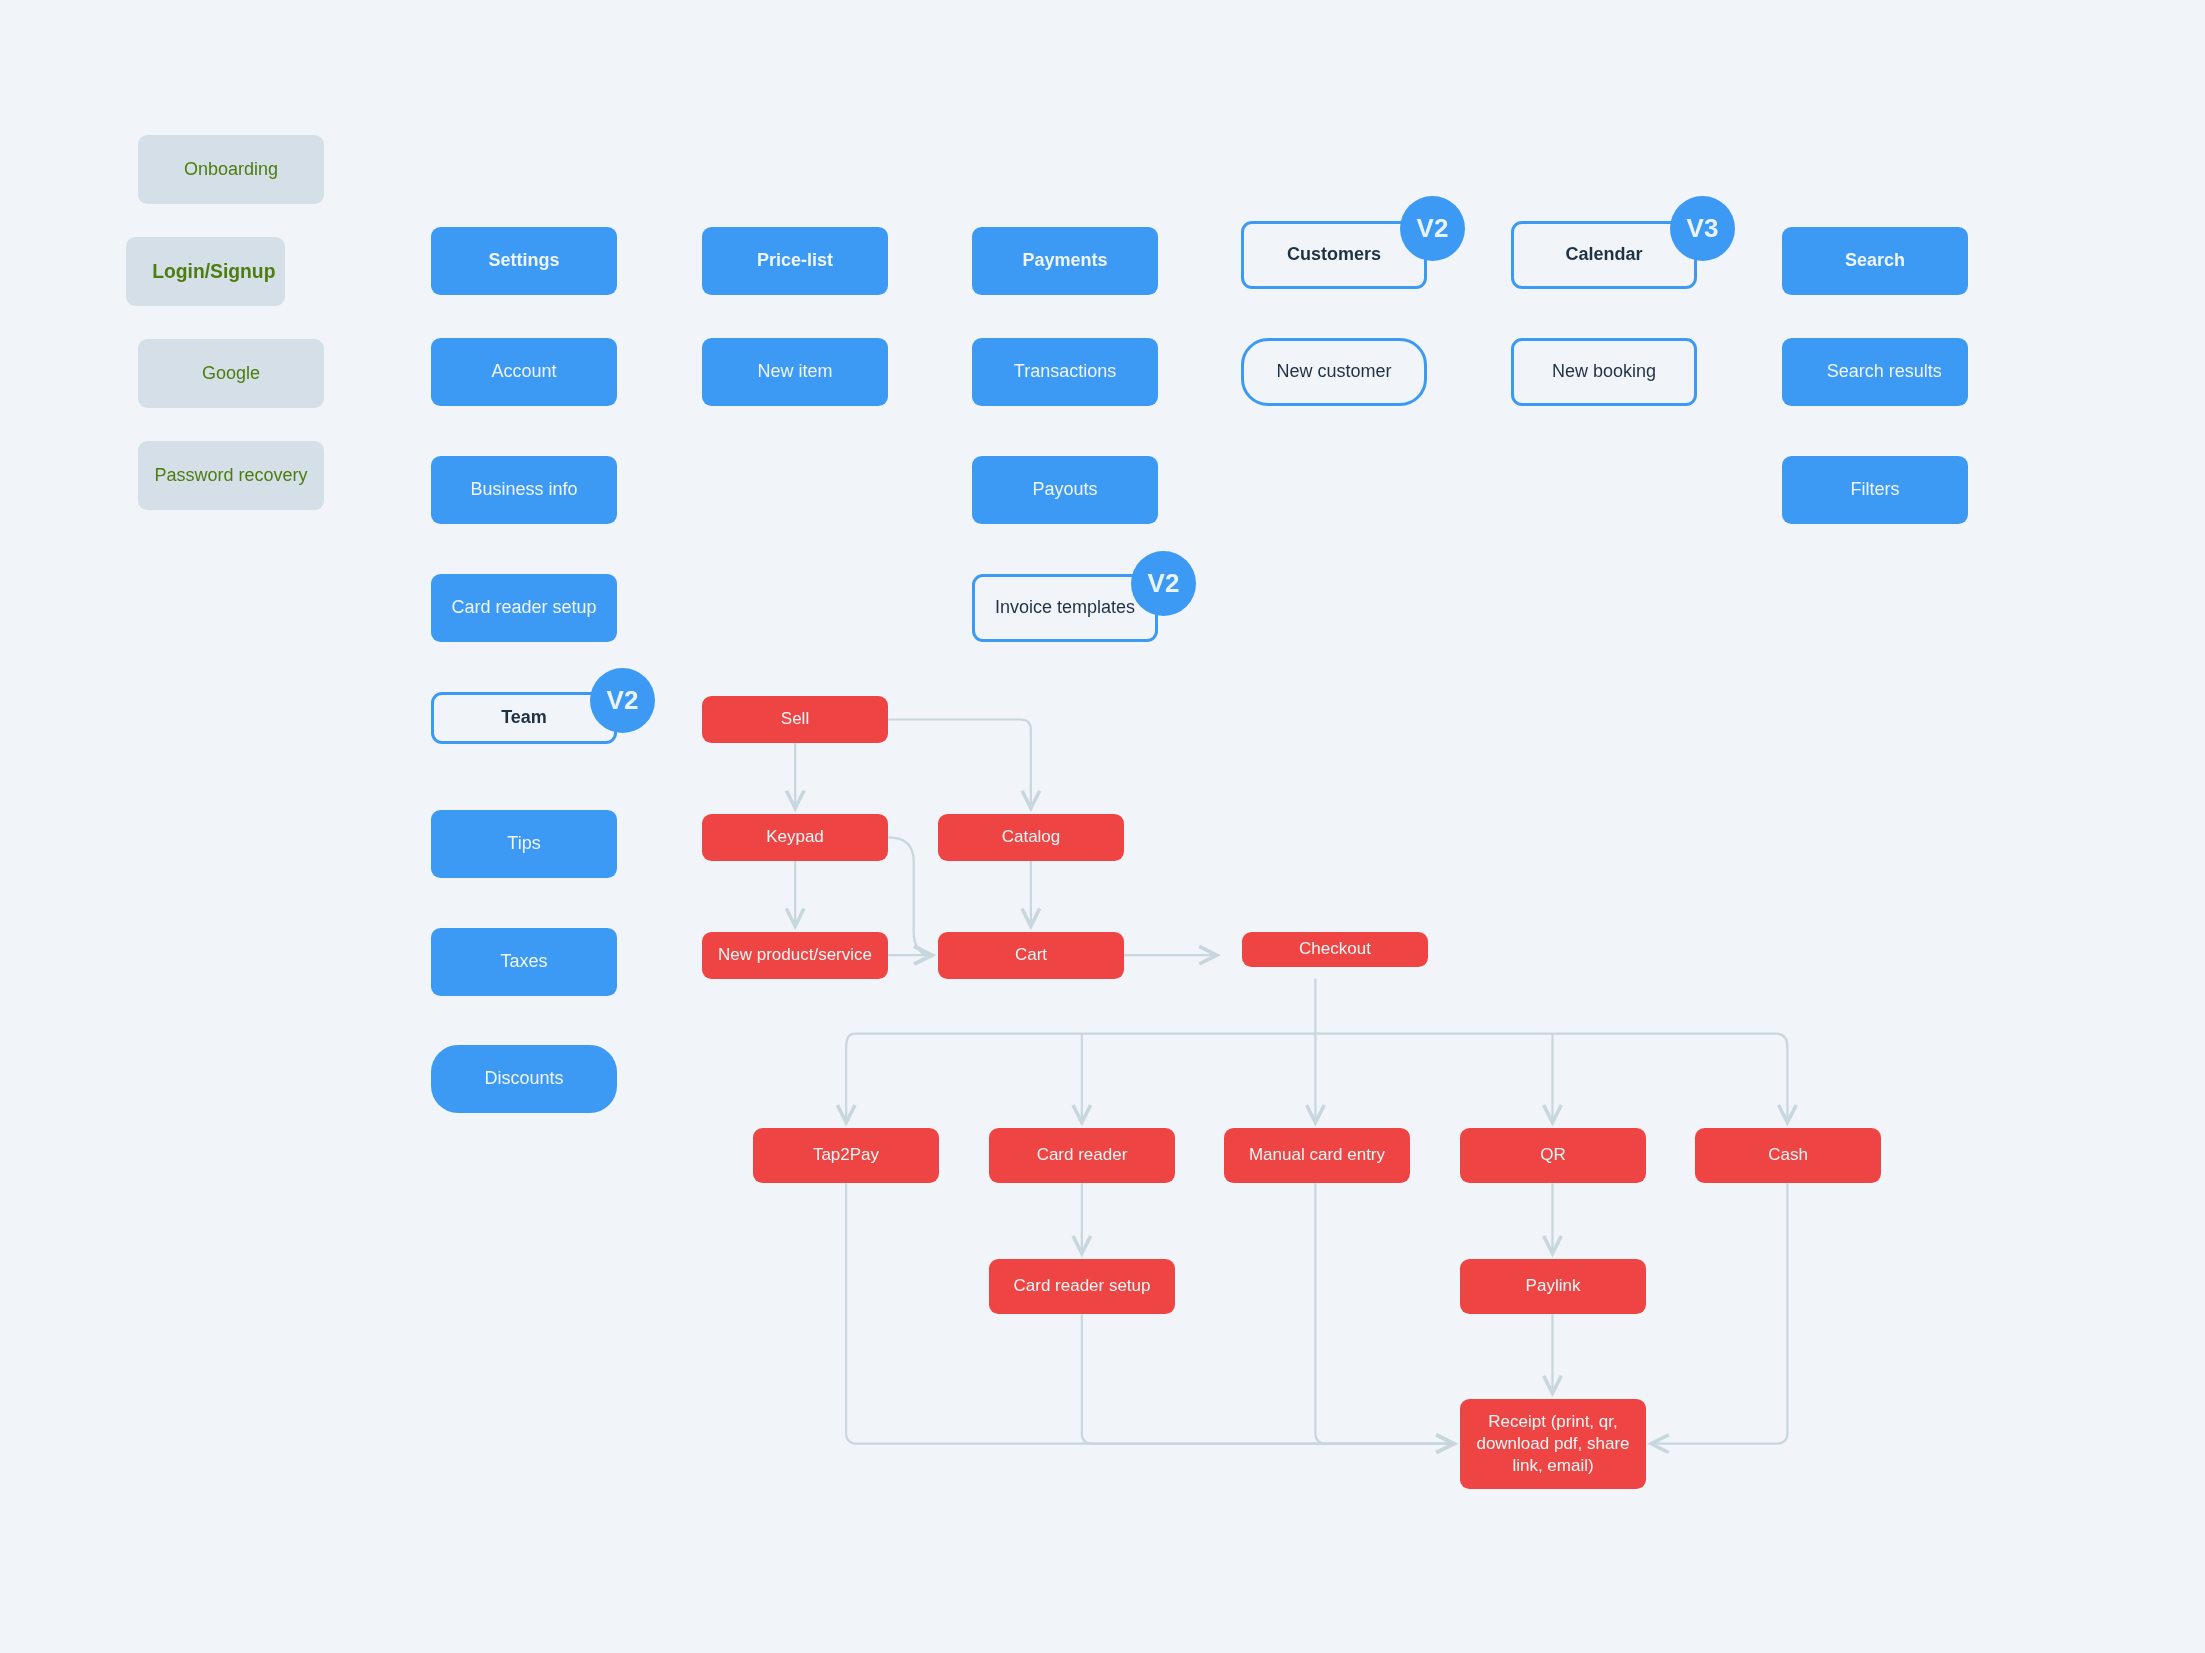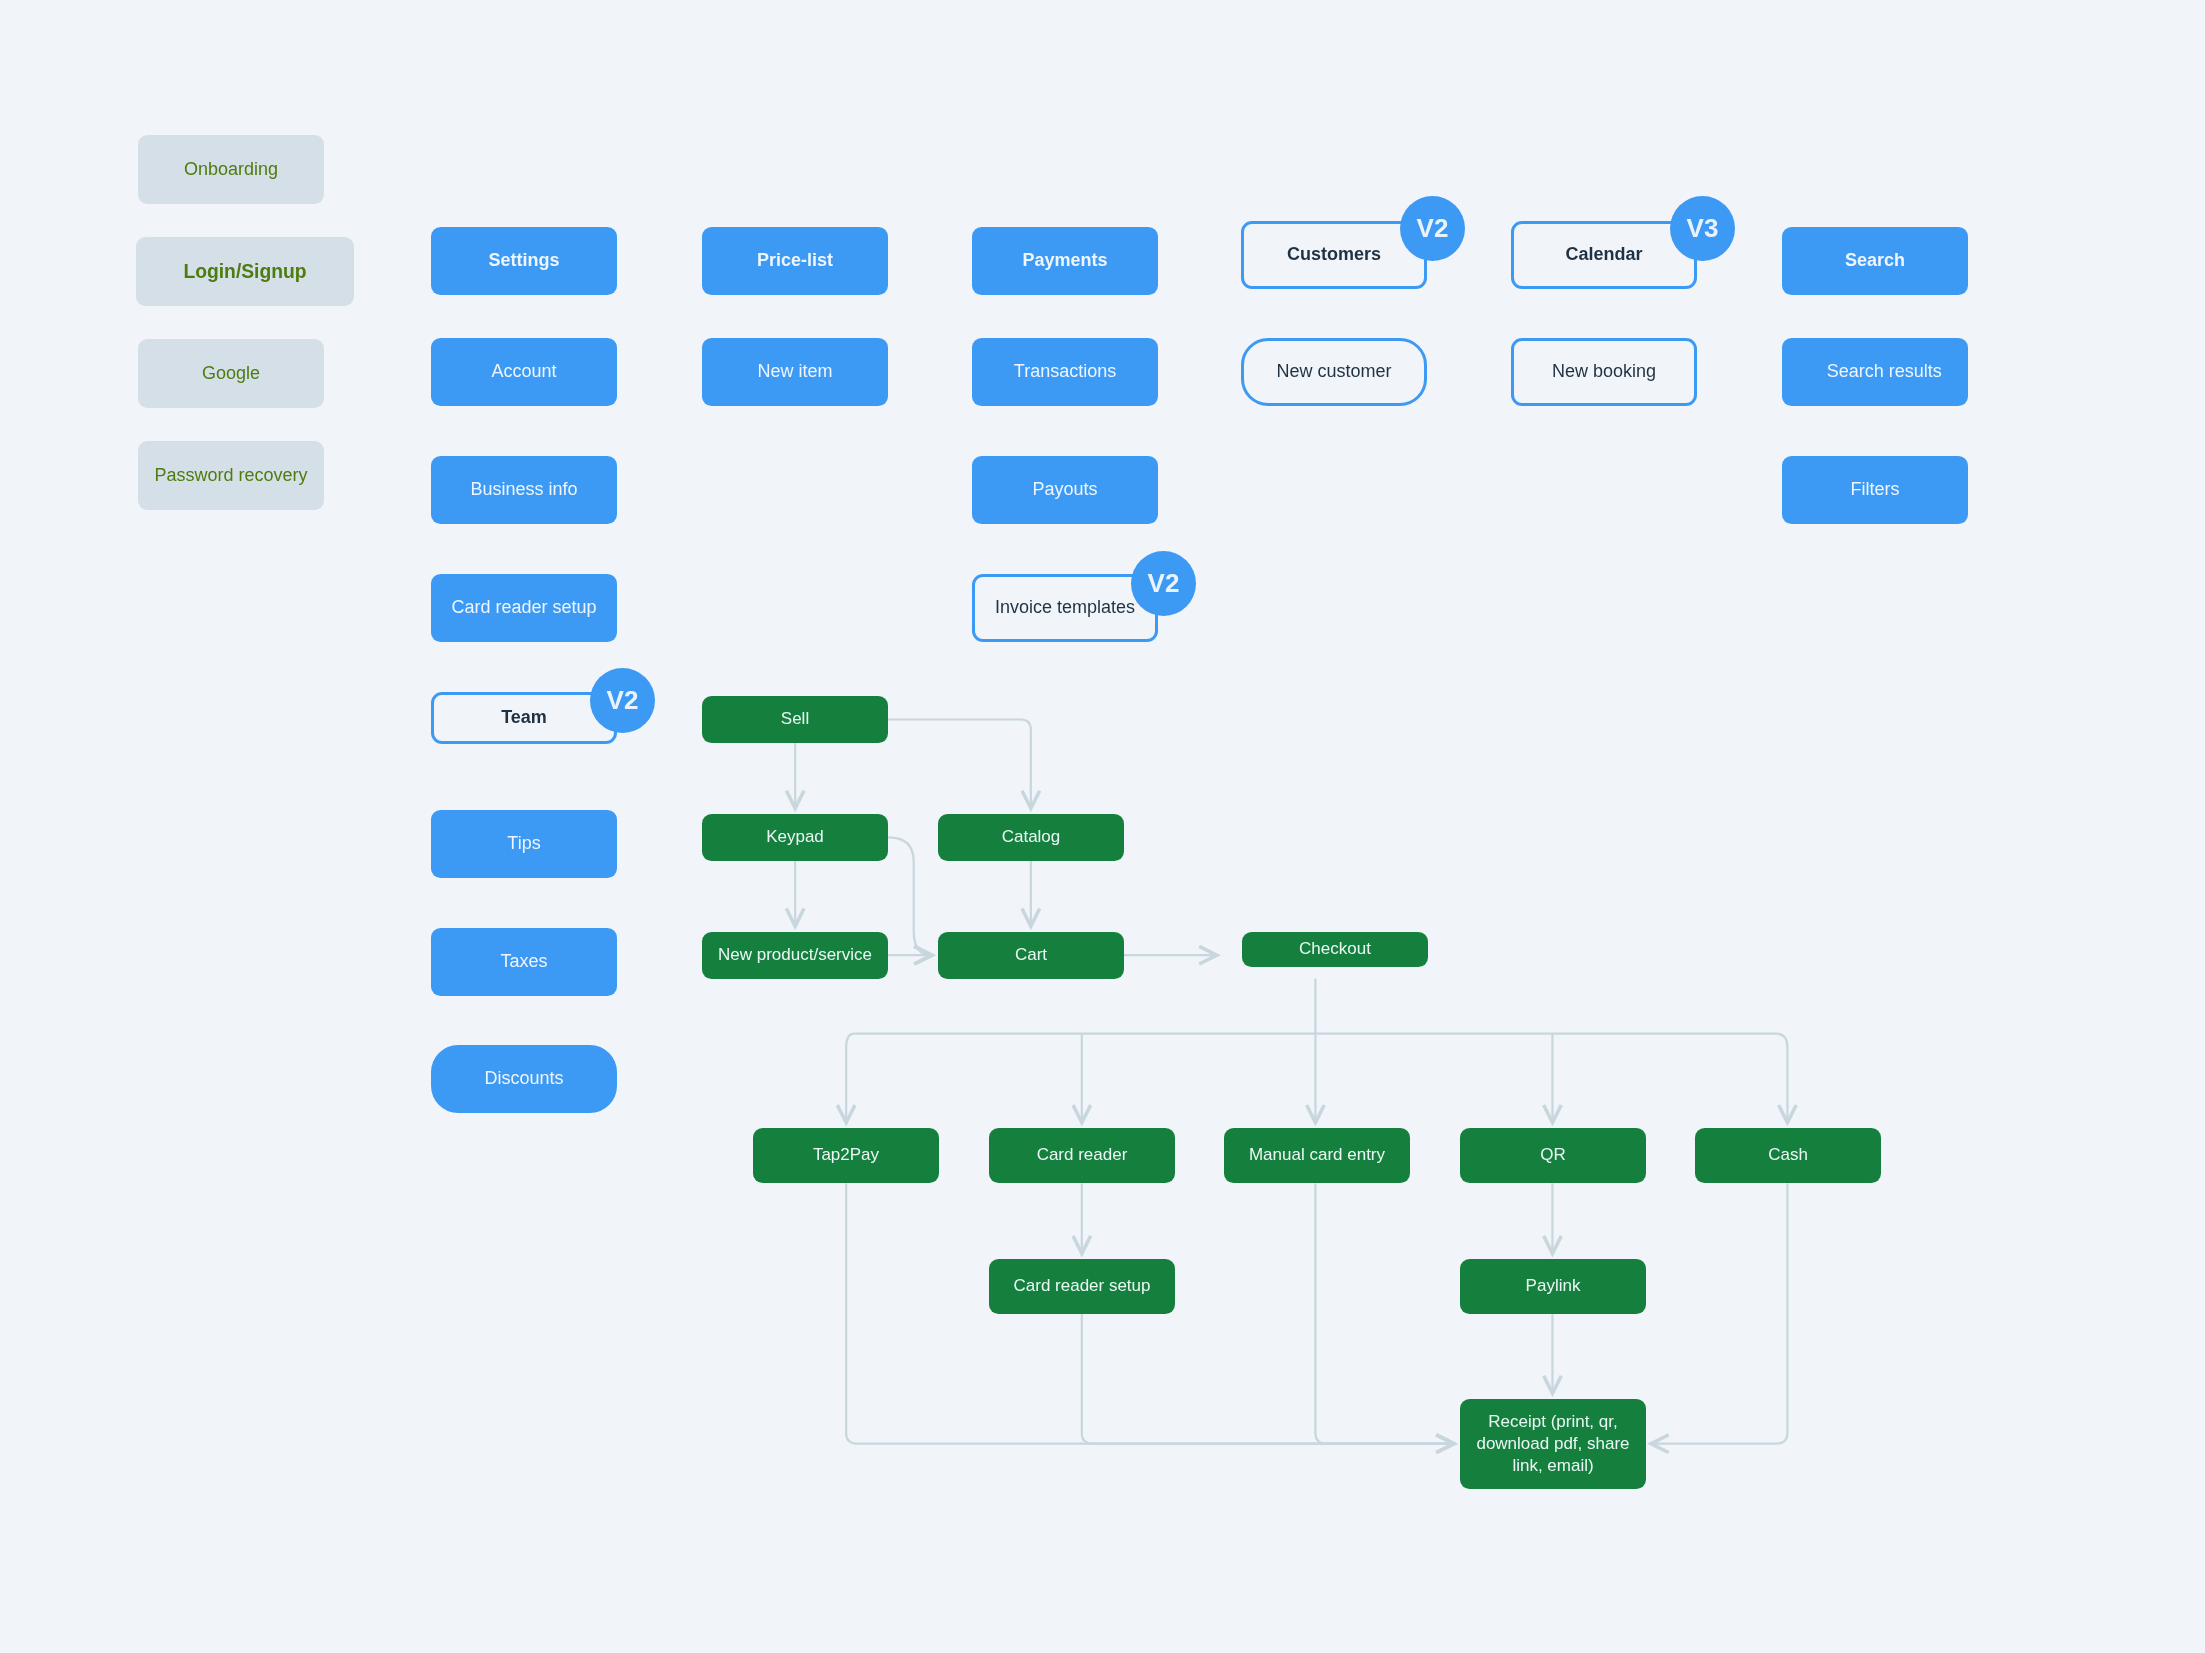--- a/index.html
+++ b/index.html
@@ -45,21 +45,21 @@
   .node.outline {
     background: #f1f4f8;
     border: 3.4px solid #3d9af4;
     color: #1f3244;
     font-size: 18px;
     border-radius: 11px;
   }
   .node.outline.bold { font-weight: bold; }
 
   .node.teal {
-    background: #15803d;
+    background: #ef4444;
     color: #eaf7f5;
     font-size: 17px;
   }
 
   .badge {
     position: absolute;
     width: 65px; height: 65px;
     border-radius: 50%;
     background: #3d9af4;
     color: #e9f3fe;
@@ -121,21 +121,21 @@
       <path d="M1909,1717 L1909,2080 Q1909,2095 1927,2095 L2110,2095"></path>
 
       <path d="M2594,1717 L2594,2080 Q2594,2095 2576,2095 L2396,2095"></path>
     </g>
   </svg>
 
   <div id="nodes">
       <div class="node gray" style="left: 138px; top: 135px; width: 186px; height: 69px;">
         <span>Onboarding</span>
       </div>
-      <div class="node gray bold" style="left: 136px; top: 237px; width: 218px; height: 69px;">
+      <div class="node gray bold" style="left: 126px; top: 237px; width: 159px; height: 69px; justify-content: flex-end;">
         <span>Login/Signup</span>
       </div>
       <div class="node gray" style="left: 138px; top: 339px; width: 186px; height: 69px;">
         <span>Google</span>
       </div>
       <div class="node gray" style="left: 138px; top: 441px; width: 186px; height: 69px;">
         <span>Password recovery</span>
       </div>
       <div class="node blue bold" style="left: 431px; top: 221px; width: 186px; height: 68px;">
         <span>Settings</span>

